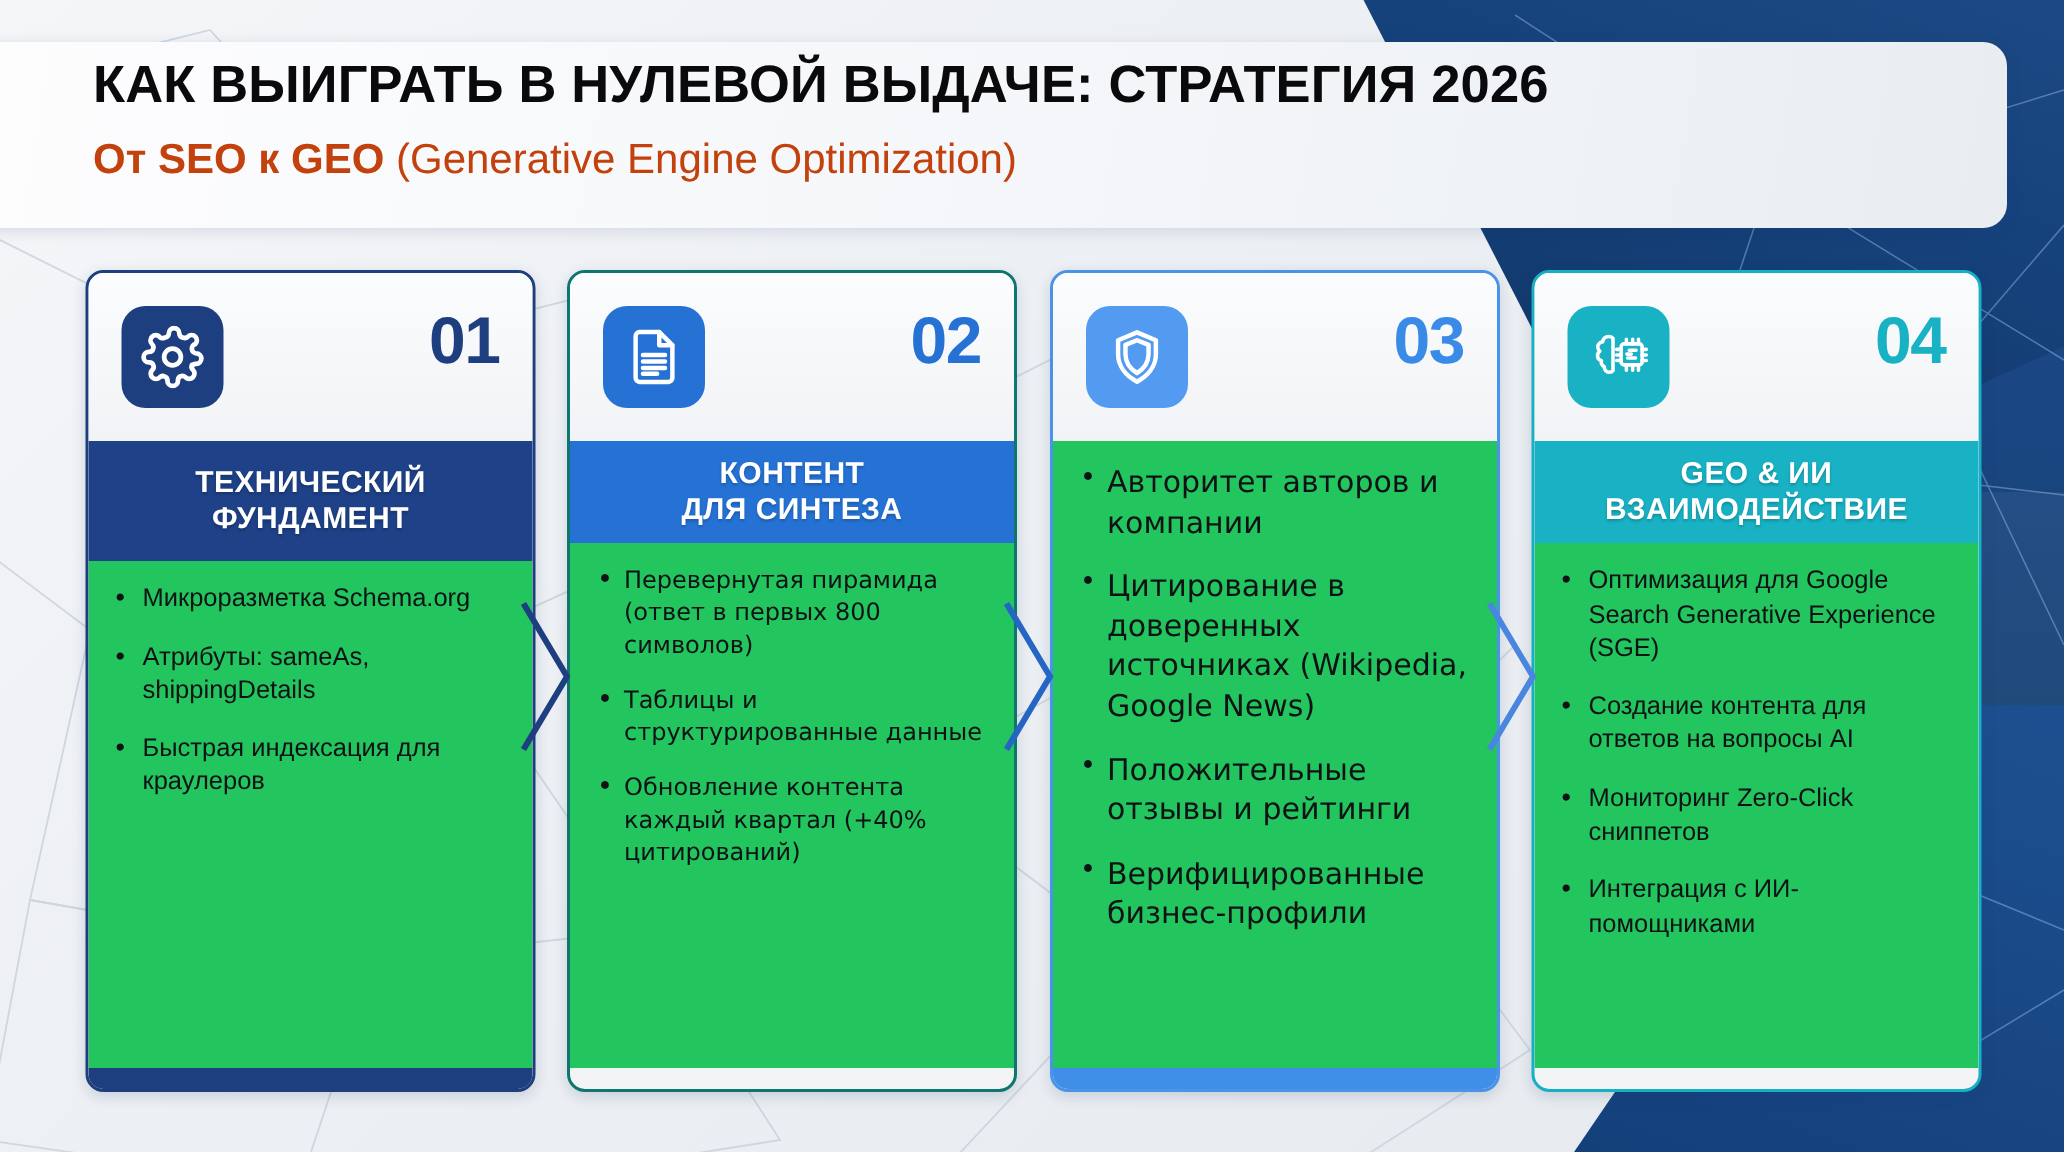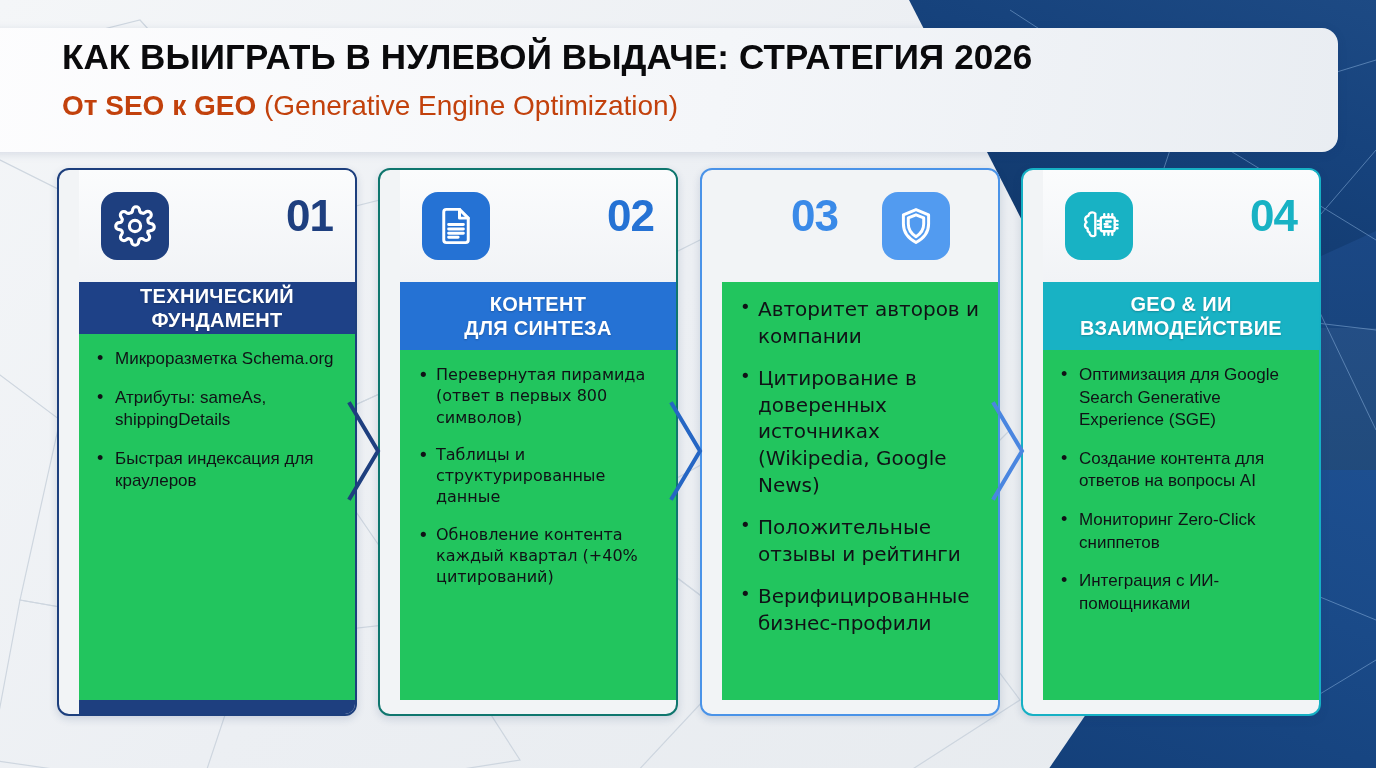--- a/index.html
+++ b/index.html
@@ -86,34 +86,33 @@
 
   
   .cards {
     position: absolute;
     left: 0; top: 168px;
     width: 1376px; height: 552px;
   }
 
   .card {
     position: absolute;
-    top: 0;
+    top: 12px;
     width: 300px;
     height: 548px;
     background: #f2f4f6;
     border-radius: 12px;
     display: flex;
     flex-direction: column;
     overflow: hidden;
     box-shadow: 0 3px 9px rgba(25,55,105,.16);
-    padding-left: 20px;
   }
   .card.c1 { left: 57px;   border: 2px solid #1d3f7d; }
   .card.c2 { left: 378px;  border: 2px solid #0f766e; }
-  .card.c3 { left: 700px;  border: 2px solid #4a93e8; align-items: center; }
+  .card.c3 { left: 700px;  border: 2px solid #4a93e8; }
   .card.c4 { left: 1021px; border: 2px solid #16b0c4; }
 
   .card-top {
     position: relative;
     height: 112px;
     background: linear-gradient(180deg,#fbfcfd 0%, #f1f3f6 100%);
     flex: 0 0 auto;
   }
   .icon-box {
     position: absolute;
@@ -146,21 +145,21 @@
     display: flex; align-items: center; justify-content: center;
     text-align: center;
     color: #ffffff;
     font-weight: 700;
     font-size: 20px;
     line-height: 1.2;
     letter-spacing: .3px;
     padding: 8px 10px;
     text-shadow: 0 1px 2px rgba(0,0,0,.22);
   }
-  .c1 .card-head { background: #1e4187; height: 52px; }
+  .c1 .card-head { background: #1e4187; height: 80px; }
   .c2 .card-head { background: #2572d4; height: 68px; }
   .c3 .card-head { background: #4a93e8; height: 68px; }
   .c4 .card-head { background: #18b2c4; height: 68px; }
 
   .card-body {
     flex: 1 1 auto;
     background: #22c55e;
     padding: 14px 12px 10px 14px;
   }
   .card-body ul { list-style: none; }

